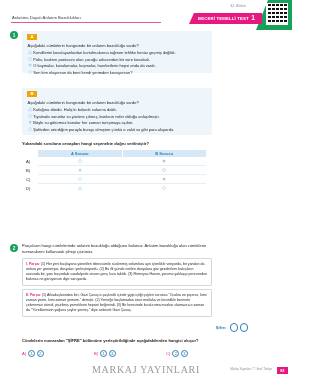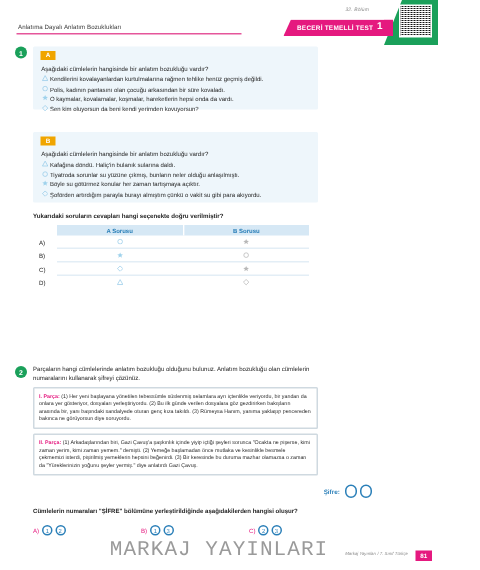--- a/index.html
+++ b/index.html
@@ -166,21 +166,21 @@
   .bubble {
     width: 7px; height: 7px; border-radius: 50%;
     border: 0.7px solid #2a7fb8; color: #2a7fb8;
     font-size: 3.9px; display: flex; align-items: center; justify-content: center;
   }
 
   
   .footer { position: absolute; left: 0; bottom: 3px; width: 292px; height: 14px; }
   .brand {
     position: absolute; left: 50%; transform: translateX(-50%); bottom: 2px;
-    font-family: Liberation Mono, monospace; font-size: 14px;
+    font-family: Liberation Serif, serif; font-size: 10px;
     letter-spacing: .7px; color: #9a9a9a;
   }
   .foot-meta {
     position: absolute; right: 20px; bottom: 6px;
     font-size: 2.9px; color: #8a8a8a; font-style: italic; white-space: nowrap;
   }
   .page-num {
     position: absolute; right: 4px; bottom: 3px;
     min-width: 11px; height: 7px; padding: 0 2px; background: #e5197f;
     color: #fff; font-size: 4.2px; font-weight: bold;

